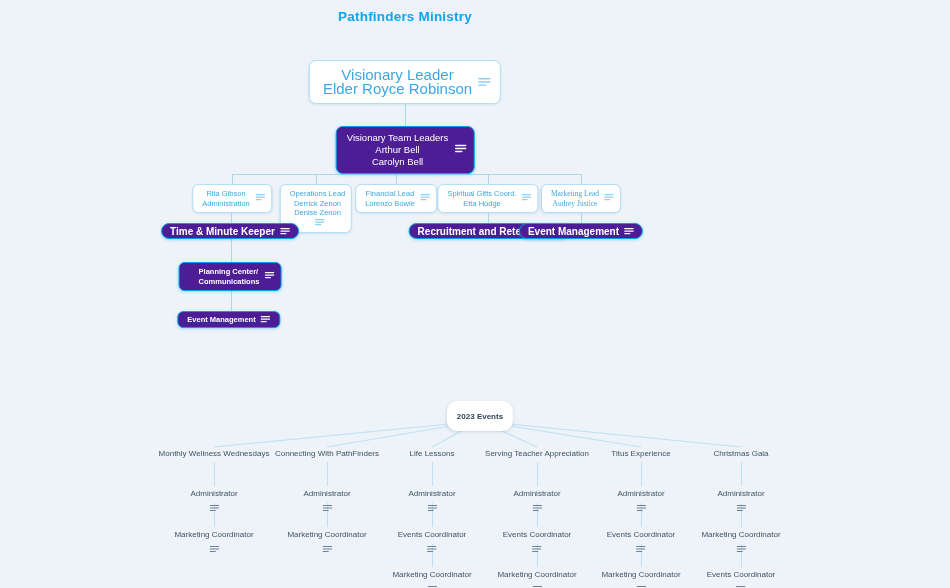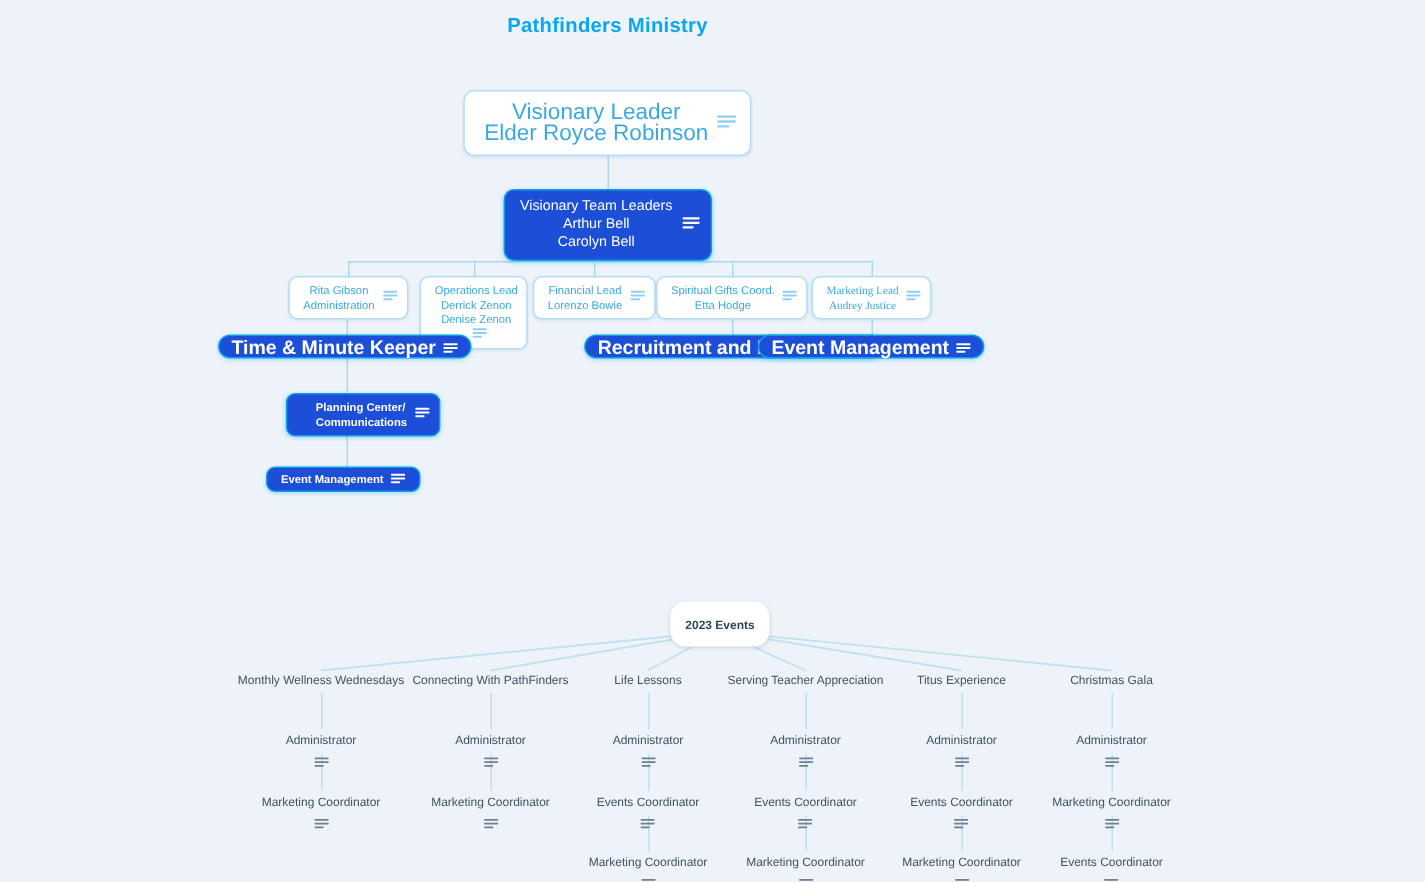--- a/index.html
+++ b/index.html
@@ -16,29 +16,29 @@
   .node {
     position:absolute; transform:translateX(-50%);
     display:inline-flex; align-items:center; white-space:nowrap;
     border-radius:6px; box-sizing:border-box;
   }
   .outline {
     background:#ffffff; border:1px solid #b3def6; color:#3aa8e1;
     box-shadow:0 1px 2px rgba(110,160,195,.18);
   }
   .fill {
-    background:#1d4ed8; color:#ffffff; border:1px solid #0a9de8;
+    background:#4c1d95; color:#ffffff; border:1px solid #0a9de8;
     box-shadow:0 1px 3px rgba(11,163,240,.35);
   }
   .lines { text-align:center; width:100%; }
   .lines.left { text-align:left; }
   .nA { padding:7px 9px 7px 13px; font-size:15px;  line-height:14px; border-radius:7px; }
   .nB { padding:5px 7px 5px 10px; font-size:9.5px; line-height:12px; border-radius:7px; }
   .nC { padding:4px 6px 4px 9px;  font-size:7.5px; line-height:9.5px; }
-  .nD { padding:0 8px; height:16px; font-size:13px; font-weight:bold; border-radius:8px; }
+  .nD { padding:0 8px; height:16px; font-size:10px; font-weight:bold; border-radius:8px; }
   .nE { padding:4px 6px 4px 9px;  font-size:7.5px; line-height:9.5px; font-weight:bold; }
   .nF { padding:0 9px; height:17px; font-size:7.5px; font-weight:bold; border-radius:6px; }
   .nicon { flex:none; margin-left:6px; display:block; }
   .nicon.sm { margin-left:5px; }
   
   .ln  { position:absolute; background:#a8d7ee; }
   .lnv { width:1px; }
   .lnh { height:1px; }
   .ln.lt { background:#bfe0f2; }
   svg.fan { position:absolute; left:0; top:0; pointer-events:none; }
@@ -188,21 +188,21 @@
 
   <div class="node fill nD" style="left:581px; top:223px;">
     <span>Event Management</span>
     <span class="nicon sm">
       <svg width="10" height="8" viewBox="0 0 12 9">
           <path d="M1 1.5h10M1 4.5h10M1 7.5h6" stroke="#ffffff" stroke-width="1.5" stroke-linecap="round" fill="none"></path>
         </svg>
     </span>
   </div>
 
-  <div class="node fill nE" style="left:242px; top:262px;padding-left:19px;">
+  <div class="node fill nE" style="left:230px; top:262px;padding-left:19px;">
     <div class="lines left">
       <div>Planning Center/</div>
       <div>Communications</div>
     </div>
     <span class="nicon sm">
       <svg width="10" height="8" viewBox="0 0 12 9">
           <path d="M1 1.5h10M1 4.5h10M1 7.5h6" stroke="#ffffff" stroke-width="1.5" stroke-linecap="round" fill="none"></path>
         </svg>
     </span>
   </div>

